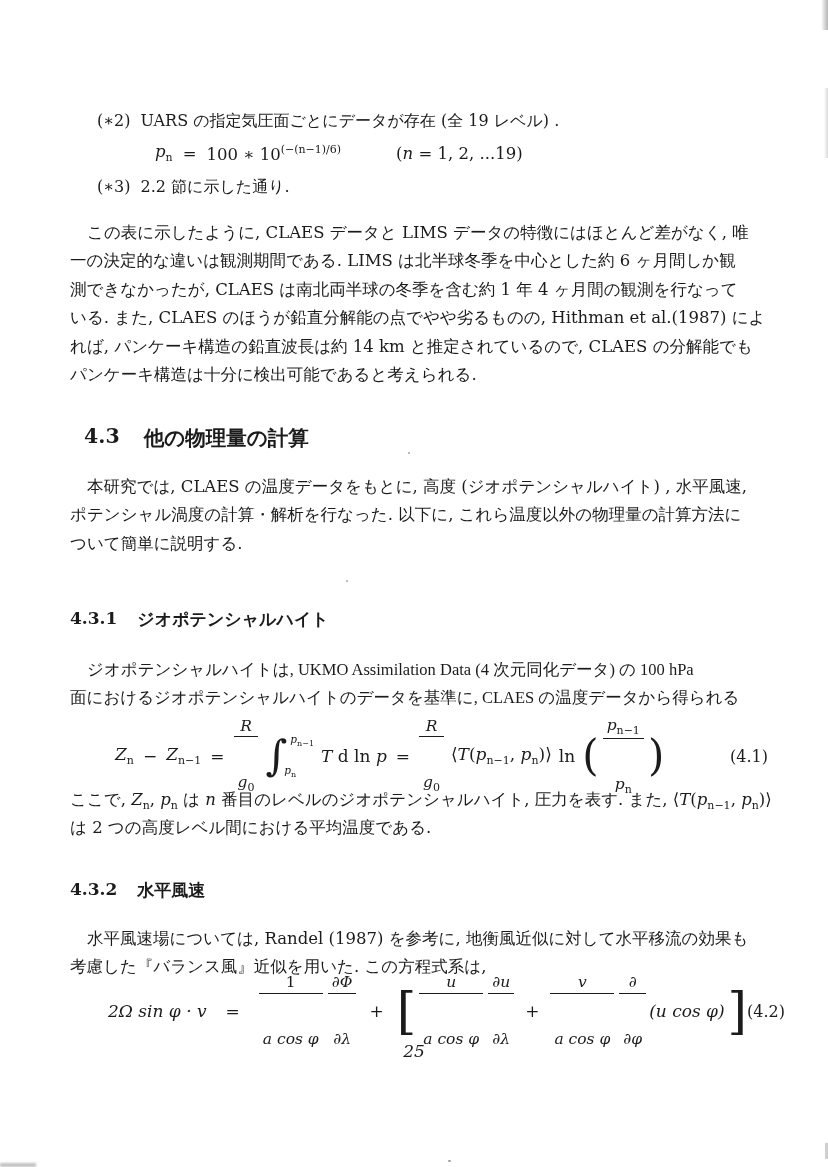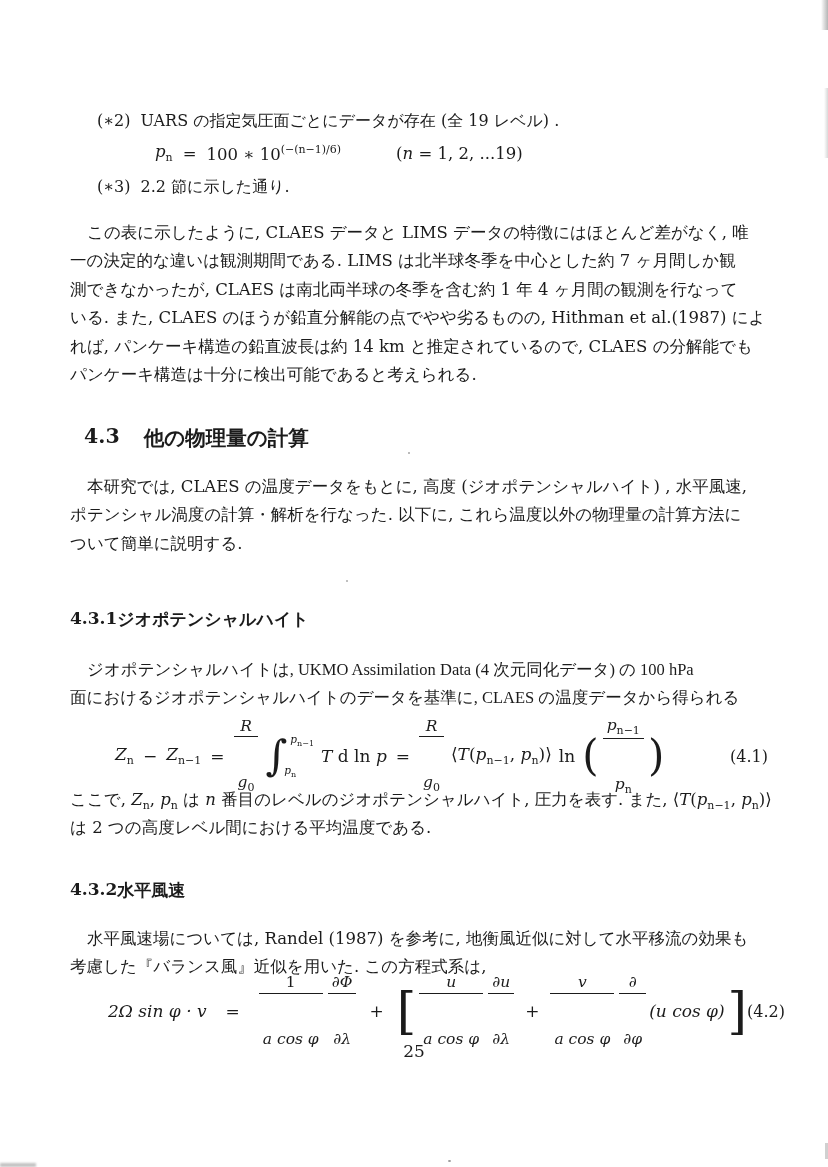--- a/index.html
+++ b/index.html
@@ -11,21 +11,21 @@
     font-family:"DejaVu Serif","Liberation Serif",serif;
     color:#1b1b1b;
   }
   .abs{position:absolute;}
   
   .note{left:97px;display:flex;gap:10px;font-size:16px;white-space:nowrap;}
   .para{left:70px;width:700px;font-size:16.5px;}
   .para .line{height:28.4px;line-height:28.4px;white-space:nowrap;}
   .para .indent{padding-left:17px;}
   .h-main{left:84px;display:flex;gap:24px;font-size:20.5px;font-weight:bold;white-space:nowrap;}
-  .h-sub{left:70px;display:flex;font-size:17px;font-weight:bold;white-space:nowrap;}
+  .h-sub{left:70px;display:flex;gap:20px;font-size:17px;font-weight:bold;white-space:nowrap;}
   .pagenum{left:0;width:100%;text-align:center;font-size:17px;}
   .it{font-style:italic;}
   sub{font-size:11px;}
   
   .formula-line{display:flex;align-items:center;font-size:16.5px;white-space:nowrap;}
   sup.exp{font-size:11px;vertical-align:super;}
   .equation{left:70px;right:60px;display:flex;align-items:center;}
   .eq-body{flex:1;display:flex;align-items:center;gap:7px;font-size:17px;white-space:nowrap;}
   .eq-number{font-size:16px;}
   .vs{display:inline-block;}
@@ -65,21 +65,21 @@
     <span class="vs" style="margin-left:55px;"><span>(</span><span class="it">n</span><span> = 1, 2, ...19)</span></span>
   </div>
 
   <div class="abs note" style="top:177px;">
     <span>(∗3)</span>
     <span>2.2 節に示した通り.</span>
   </div>
 
   <div class="abs para" style="top:219px;">
     <div class="line indent">この表に示したように, CLAES データと LIMS データの特徴にはほとんど差がなく, 唯</div>
-    <div class="line">一の決定的な違いは観測期間である. LIMS は北半球冬季を中心とした約 7 ヶ月間しか観</div>
+    <div class="line">一の決定的な違いは観測期間である. LIMS は北半球冬季を中心とした約 6 ヶ月間しか観</div>
     <div class="line">測できなかったが, CLAES は南北両半球の冬季を含む約 1 年 4 ヶ月間の観測を行なって</div>
     <div class="line">いる. また, CLAES のほうが鉛直分解能の点でやや劣るものの, Hithman et al.(1987) によ</div>
     <div class="line">れば, パンケーキ構造の鉛直波長は約 14 km と推定されているので, CLAES の分解能でも</div>
     <div class="line">パンケーキ構造は十分に検出可能であると考えられる.</div>
   </div>
 
   <div class="abs h-main" style="top:424px;">
     <span>4.3</span>
     <span>他の物理量の計算</span>
   </div>
@@ -182,21 +182,21 @@
       <span class="frac" style="margin-left:-2px;">
         <span class="num it">∂</span>
         <span class="den it">∂φ</span>
       </span>
       <span class="vs it" style="margin-left:-4px;">(u cos φ)</span>
       <span class="bigb" style="margin-left:-4px;">]</span>
     </div>
     <div class="eq-number">(4.2)</div>
   </div>
 
-  <div class="abs pagenum" style="top:1041px;">25</div>
+  <div class="abs pagenum" style="top:1041px;font-style:italic;">25</div>
 
   <div class="art art-tr"></div>
   <div class="art art-r2"></div>
   <div class="art art-bl"></div>
   <div class="art art-sp1"></div>
   <div class="art art-sp2"></div>
   <div class="art art-sp3"></div>
   <div class="art art-rb"></div>
 
 </div>

